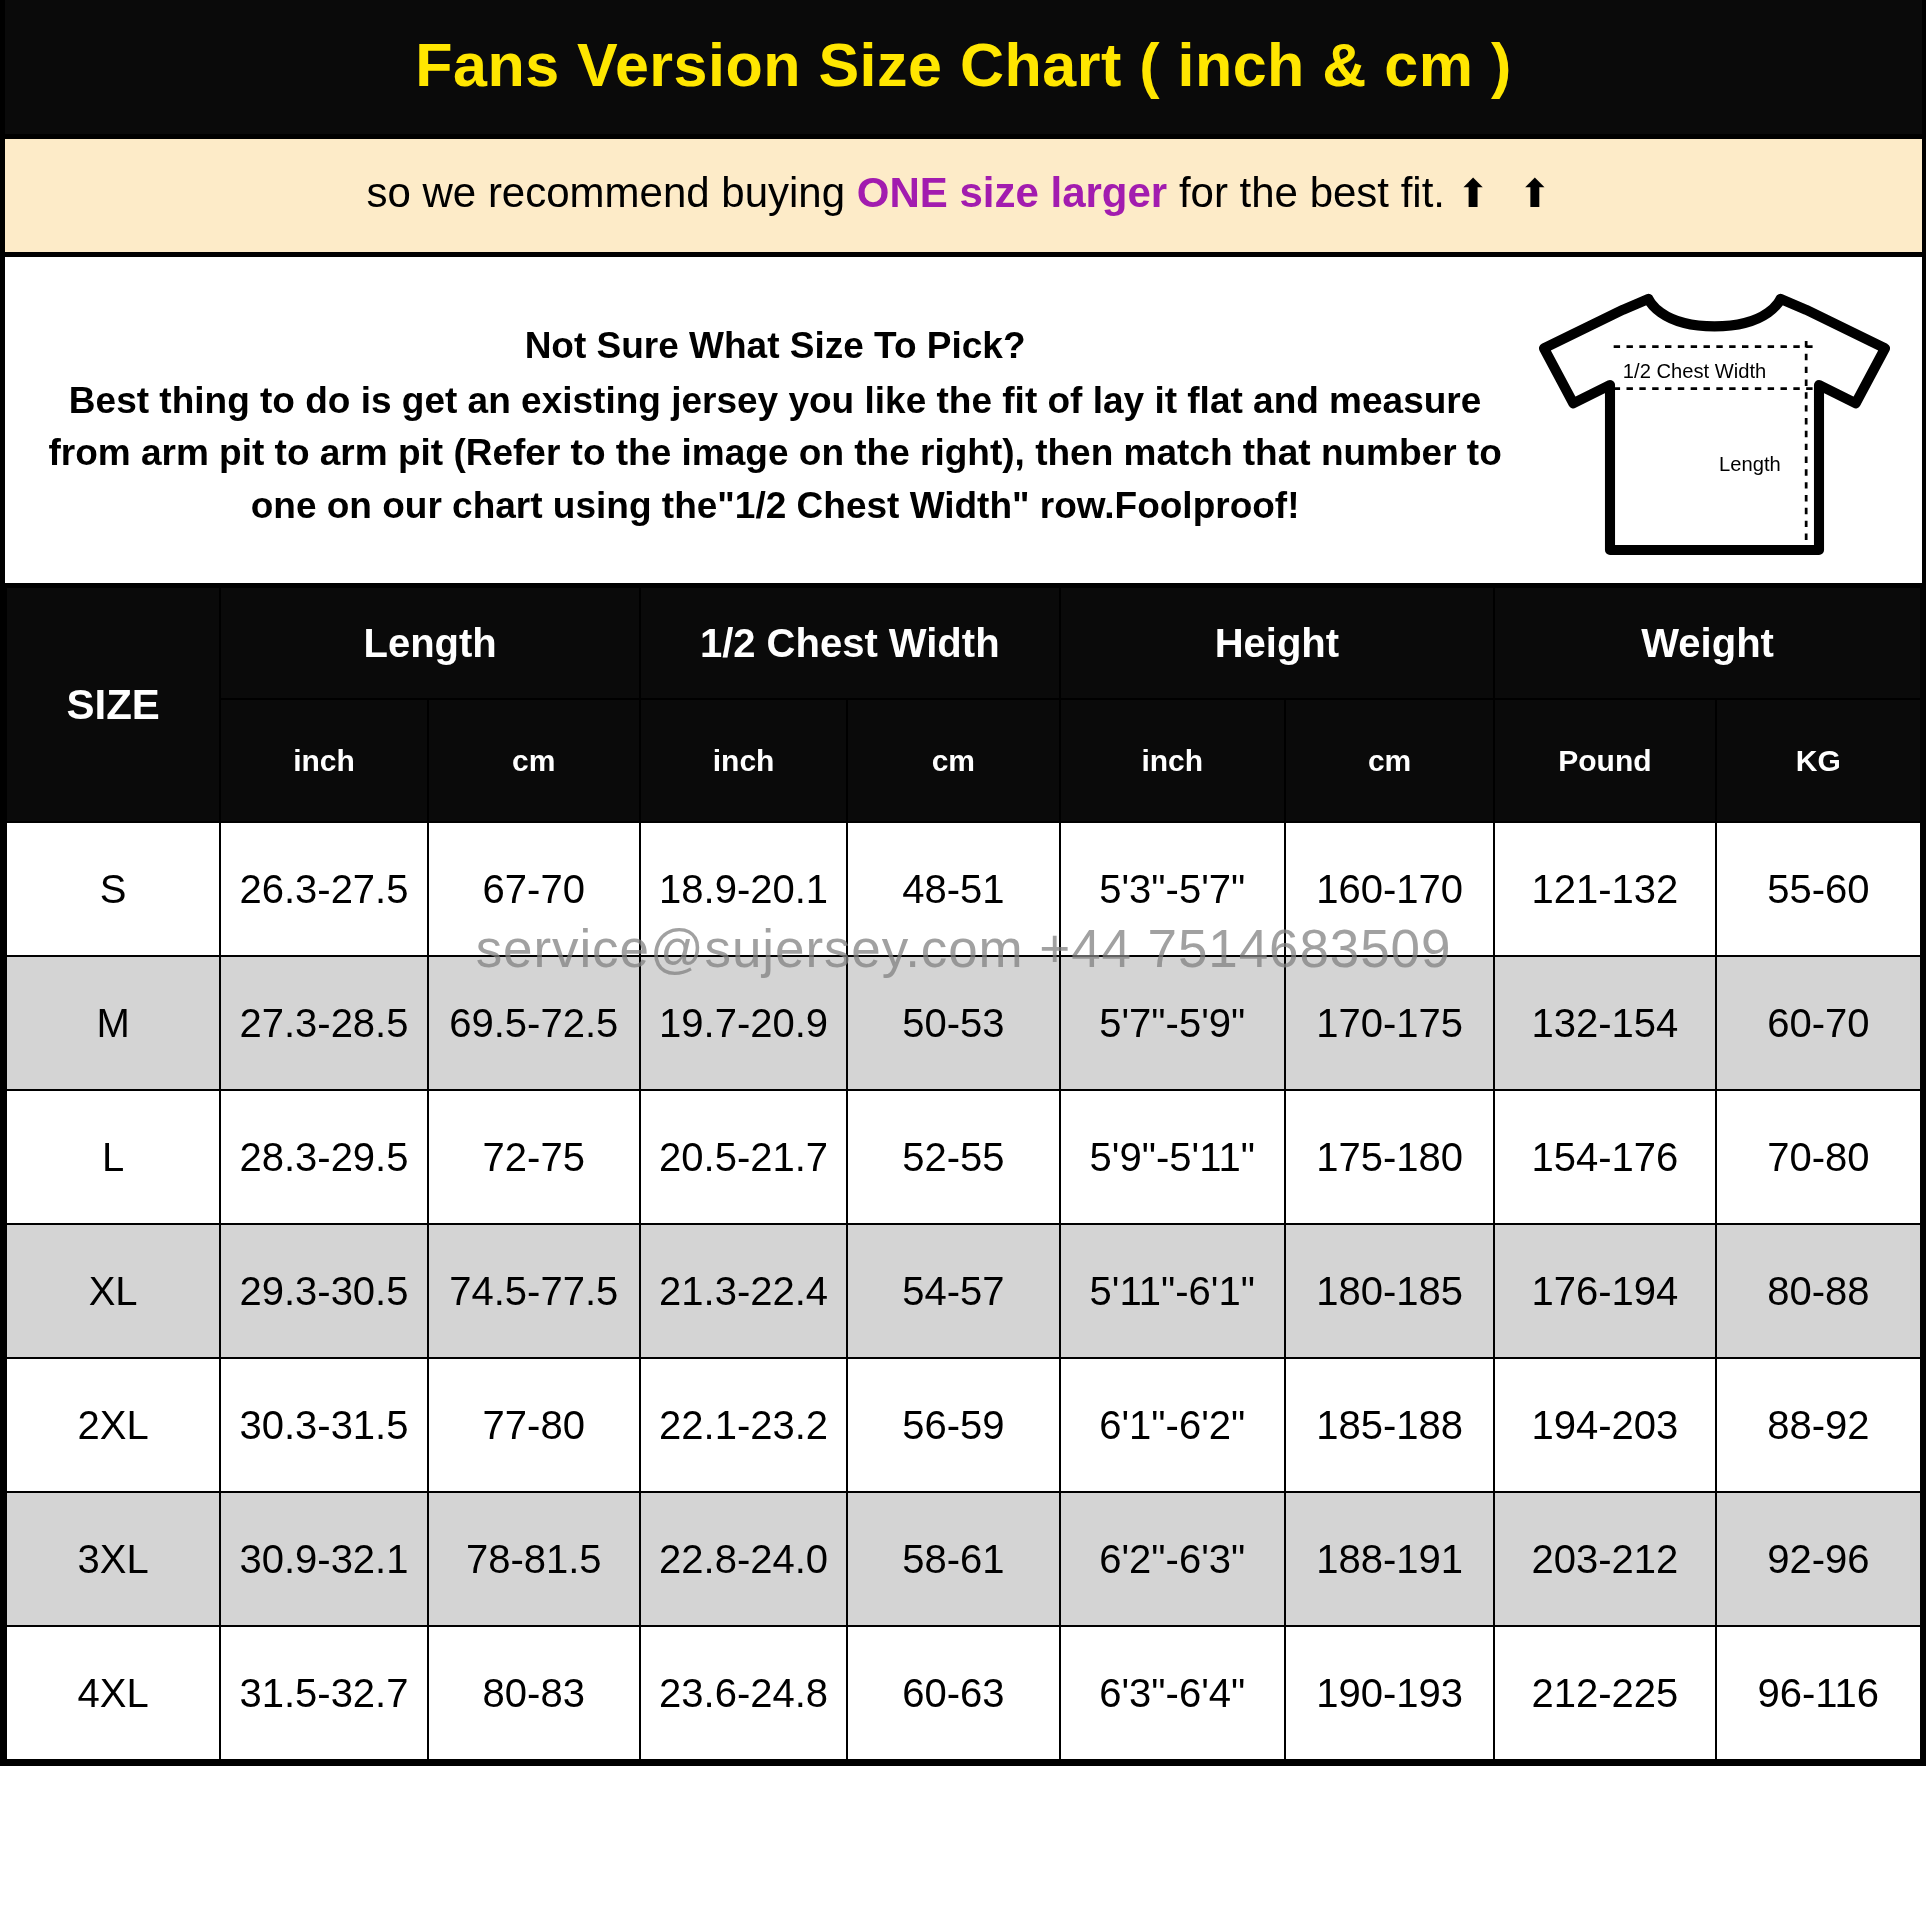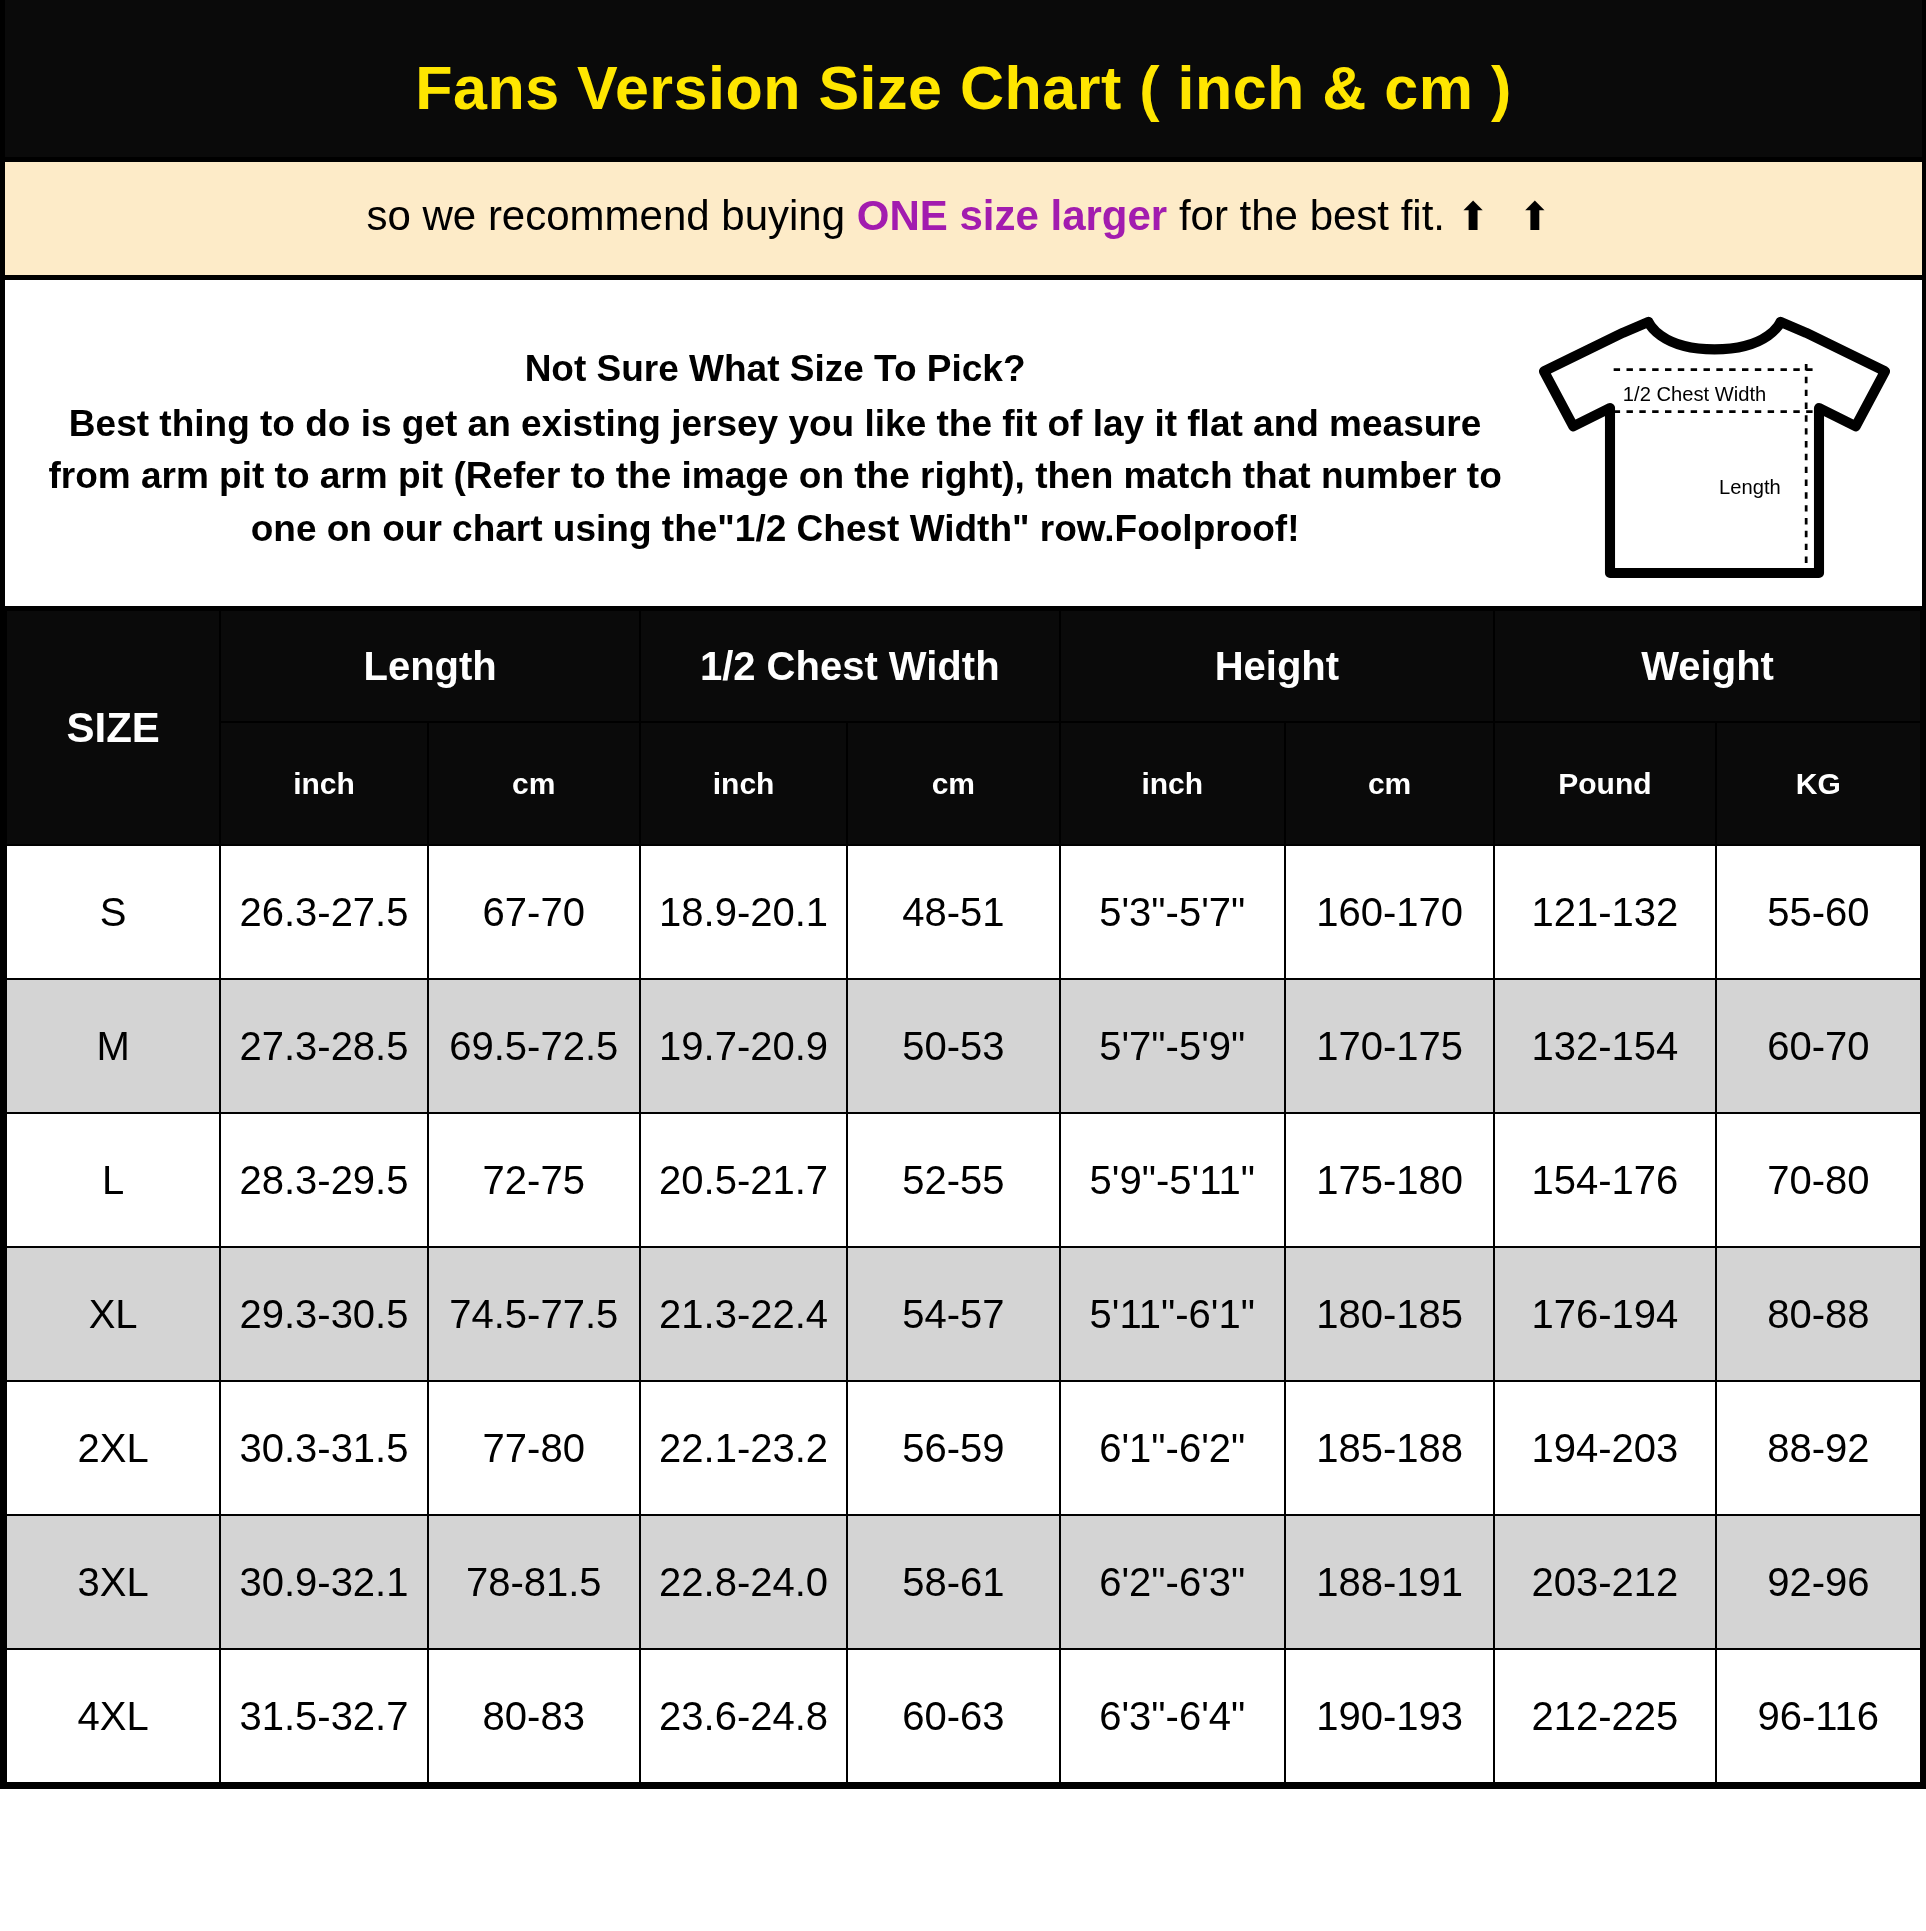--- a/index.html
+++ b/index.html
@@ -28,21 +28,20 @@
     background: #0a0a0a;
     text-align: center;
     padding: 33px 9.2px 37px 9.2px;
   }
   .title-bar .title {
     color: #ffe600;
     font-size: 61px;
     font-weight: bold;
     letter-spacing: 0.5px;
     line-height: 1.05;
-    margin-top: 23px;
   }
 
   
   .note-band {
     background: #fdebc8;
     border-top: 5.5px solid #000;
     border-bottom: 5.5px solid #000;
     text-align: center;
     padding: 24px 18.4px 29px 18.4px;
   }
@@ -299,14 +298,15 @@
           <td>23.6-24.8</td>
           <td>60-63</td>
           <td>6'3"-6'4"</td>
           <td>190-193</td>
           <td>212-225</td>
           <td>96-116</td>
         </tr>
       </tbody>
   </table>
 
+  <div class="watermark">service@sujersey.com  +44 7514683509</div>
 </div>
 
 
 </body></html>

